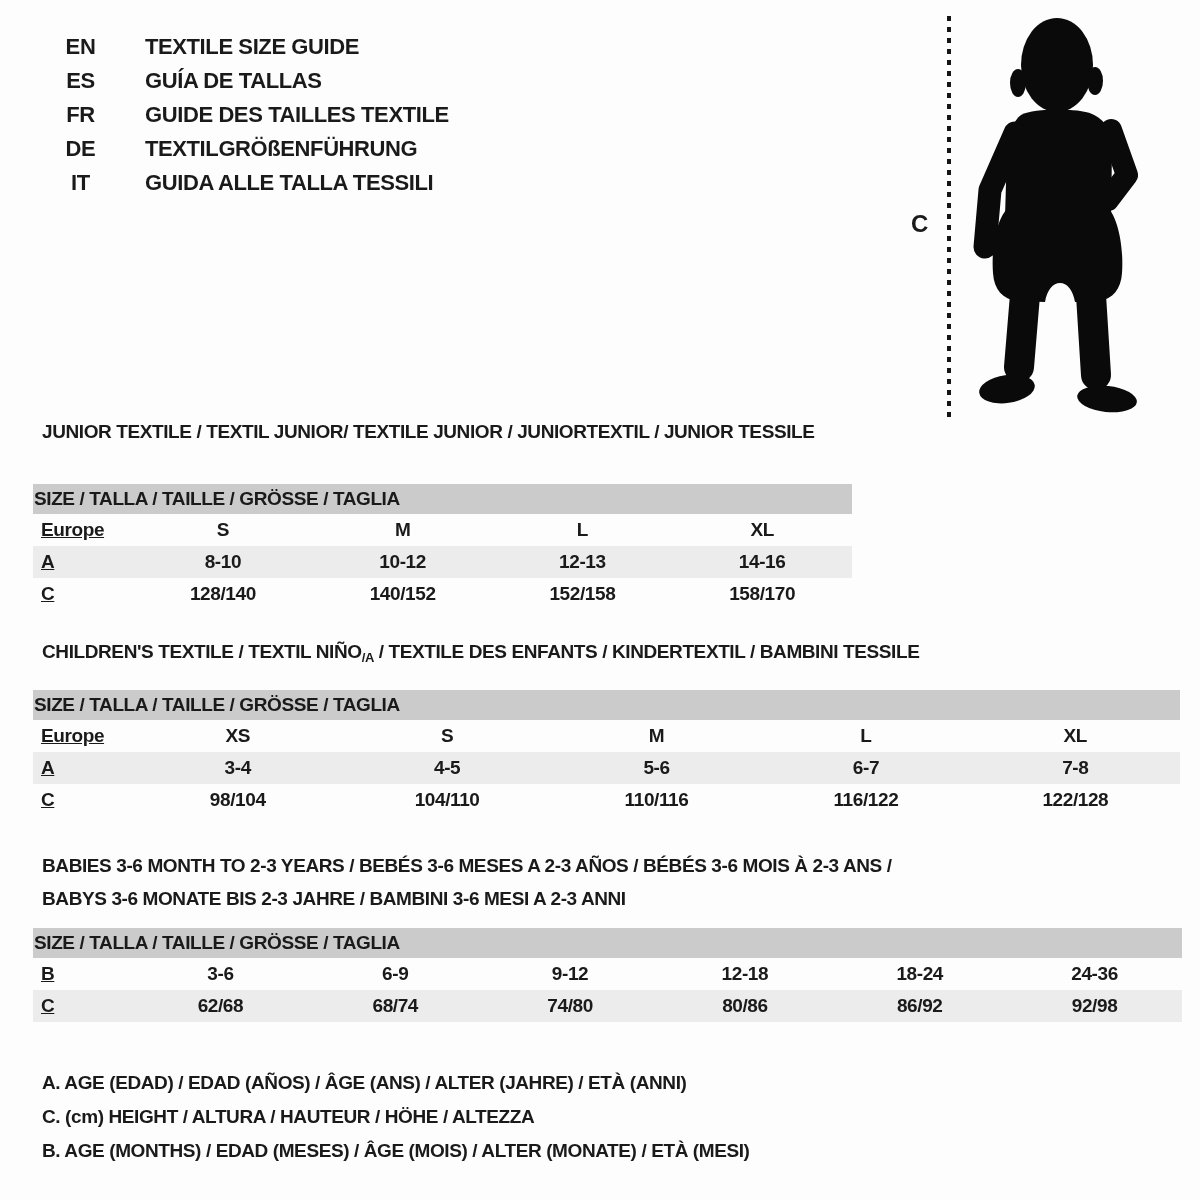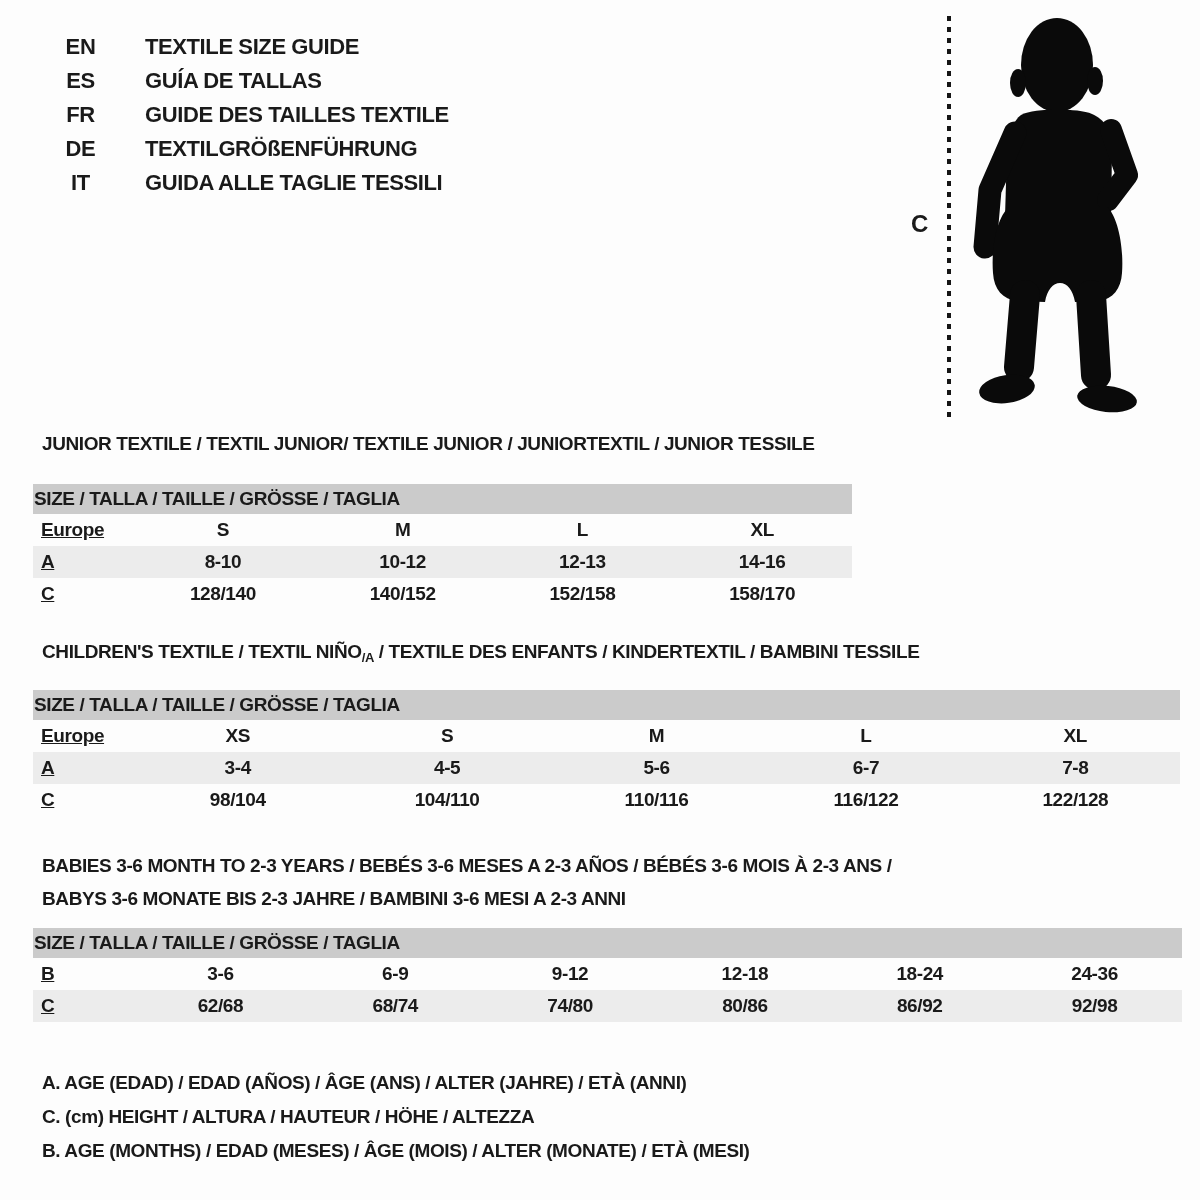--- a/index.html
+++ b/index.html
@@ -64,21 +64,21 @@
     <div class="lang-row">
       <span class="lang-code">FR</span>
       <span class="lang-label">GUIDE DES TAILLES TEXTILE</span>
     </div>
     <div class="lang-row">
       <span class="lang-code">DE</span>
       <span class="lang-label">TEXTILGRÖßENFÜHRUNG</span>
     </div>
     <div class="lang-row">
       <span class="lang-code">IT</span>
-      <span class="lang-label">GUIDA ALLE TAGLIE TESSILI</span>
+      <span class="lang-label">GUIDA ALLE TALLA TESSILI</span>
     </div>
   </div>
 
   <div class="dash-line"></div>
   <div class="c-label">C</div>
   <svg class="baby-svg" width="175" height="410" viewBox="0 0 175 410">
     <g fill="#0a0a0a" stroke="#0a0a0a">
       <ellipse cx="92" cy="50" rx="36" ry="47" stroke="none"></ellipse>
       <ellipse cx="53" cy="68" rx="8" ry="14" stroke="none"></ellipse>
       <ellipse cx="130" cy="66" rx="8" ry="14" stroke="none"></ellipse>
@@ -86,21 +86,21 @@
       <polyline points="50,118 25,175 20,232" fill="none" stroke-width="23" stroke-linecap="round" stroke-linejoin="round"></polyline>
       <polyline points="146,115 162,160 143,185" fill="none" stroke-width="22" stroke-linecap="round" stroke-linejoin="round"></polyline>
       <path stroke="none" d="M 44,192 C 32,202 26,232 28,258 C 29,275 38,284 52,286 L 80,287 C 82,275 88,268 95,268 C 102,268 108,275 110,287 L 134,286 C 148,284 156,274 157,258 C 159,230 152,200 142,192 Z"></path>
       <line x1="60" y1="280" x2="54" y2="352" stroke-width="30" stroke-linecap="round"></line>
       <line x1="126" y1="280" x2="131" y2="360" stroke-width="30" stroke-linecap="round"></line>
       <ellipse cx="42" cy="374" rx="28" ry="14" transform="rotate(-8 42 374)" stroke="none"></ellipse>
       <ellipse cx="142" cy="384" rx="30" ry="13" transform="rotate(6 142 384)" stroke="none"></ellipse>
     </g>
   </svg>
 
-  <div class="section-title" style="top:433px;">JUNIOR TEXTILE / TEXTIL JUNIOR/ TEXTILE JUNIOR / JUNIORTEXTIL / JUNIOR TESSILE</div>
+  <div class="section-title" style="top:421px;">JUNIOR TEXTILE / TEXTIL JUNIOR/ TEXTILE JUNIOR / JUNIORTEXTIL / JUNIOR TESSILE</div>
   <div class="size-table" style="top:484px; width:819px;">
     <div class="bar">SIZE / TALLA / TAILLE / GRÖSSE / TAGLIA</div>
     <div class="trow">
       <span class="lbl">Europe</span>
       <span class="cell">S</span>
       <span class="cell">M</span>
       <span class="cell">L</span>
       <span class="cell">XL</span>
     </div>
     <div class="trow shade">

